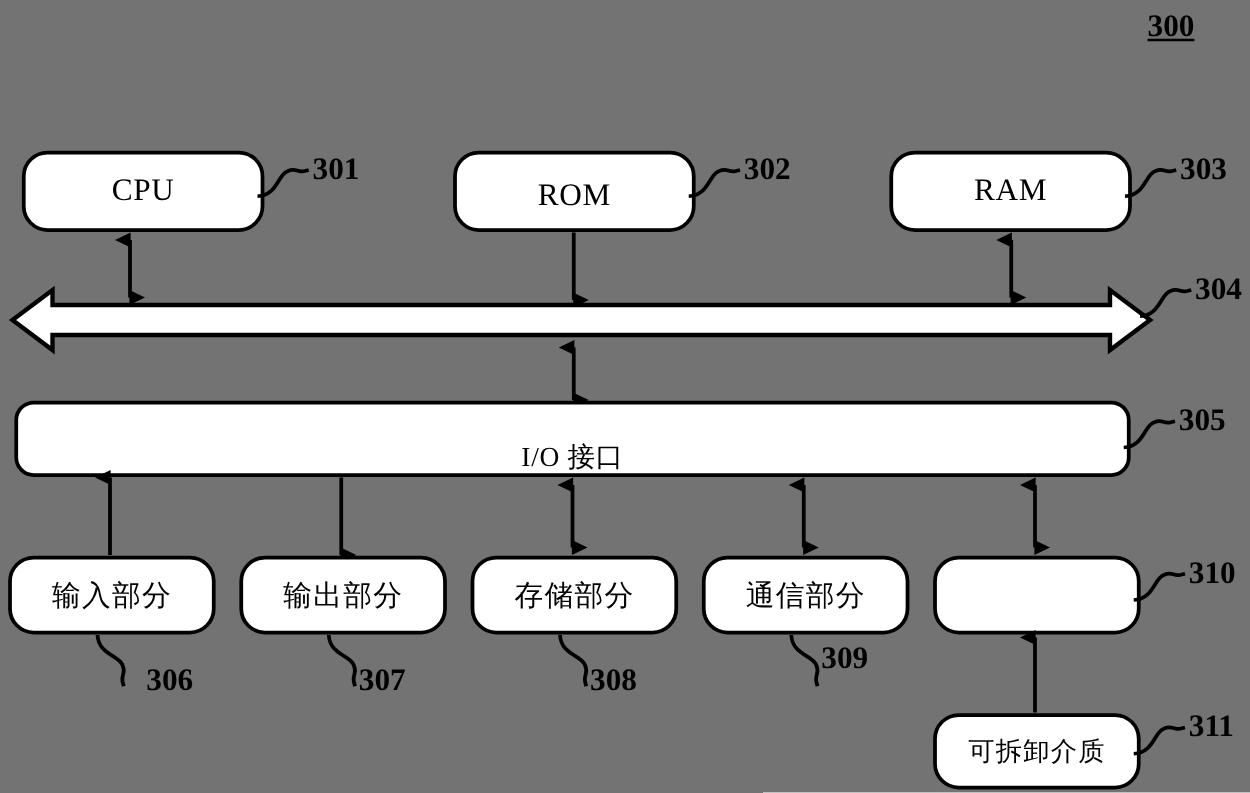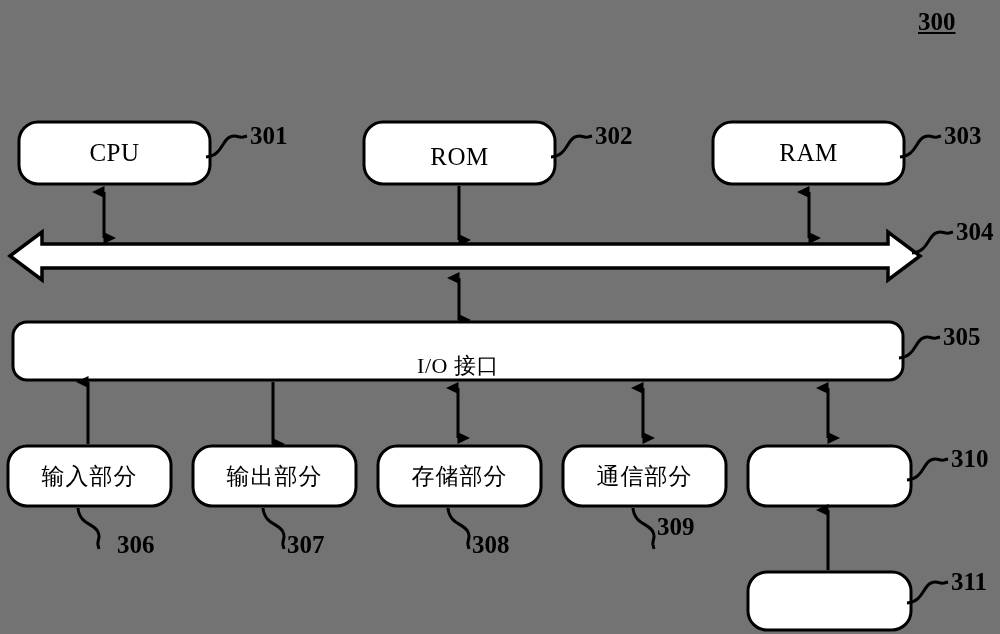--- a/index.html
+++ b/index.html
@@ -141,20 +141,21 @@
   <div class="node-label latin-label" style="left:364px; top:122px; width:191px; height:70px;">ROM</div>
   <div class="node-label latin-label" style="left:713px; top:122px; width:191px; height:62px;">RAM</div>
 
   <div class="node-label io-label" style="left:13px; top:322px; width:890px; height:58px;margin-top:15px;">I/O 接口</div>
 
   <div class="node-label cjk-label" style="left:8px; top:446px; width:163px; height:60px;">输入部分</div>
   <div class="node-label cjk-label" style="left:193px; top:446px; width:163px; height:60px;">输出部分</div>
   <div class="node-label cjk-label" style="left:563px; top:446px; width:163px; height:60px;">通信部分</div>
   <div class="node-label cjk-label" style="left:378px; top:446px; width:163px; height:60px;">存储部分</div>
 
+  <div class="node-label cjk-label" style="left:748px; top:572px; width:163px; height:58px; font-size:21px;">可拆卸介质</div>
 
   <div class="ref-num" style="left:250px; top:122px;">301</div>
   <div class="ref-num" style="left:595px; top:122px;">302</div>
   <div class="ref-num" style="left:944px; top:122px;">303</div>
   <div class="ref-num" style="left:956px; top:218px;">304</div>
   <div class="ref-num" style="left:943px; top:323px;">305</div>
   <div class="ref-num" style="left:951px; top:445px;">310</div>
   <div class="ref-num" style="left:951px; top:568px;">311</div>
 
   <div class="ref-num" style="left:117px; top:531px;">306</div>

